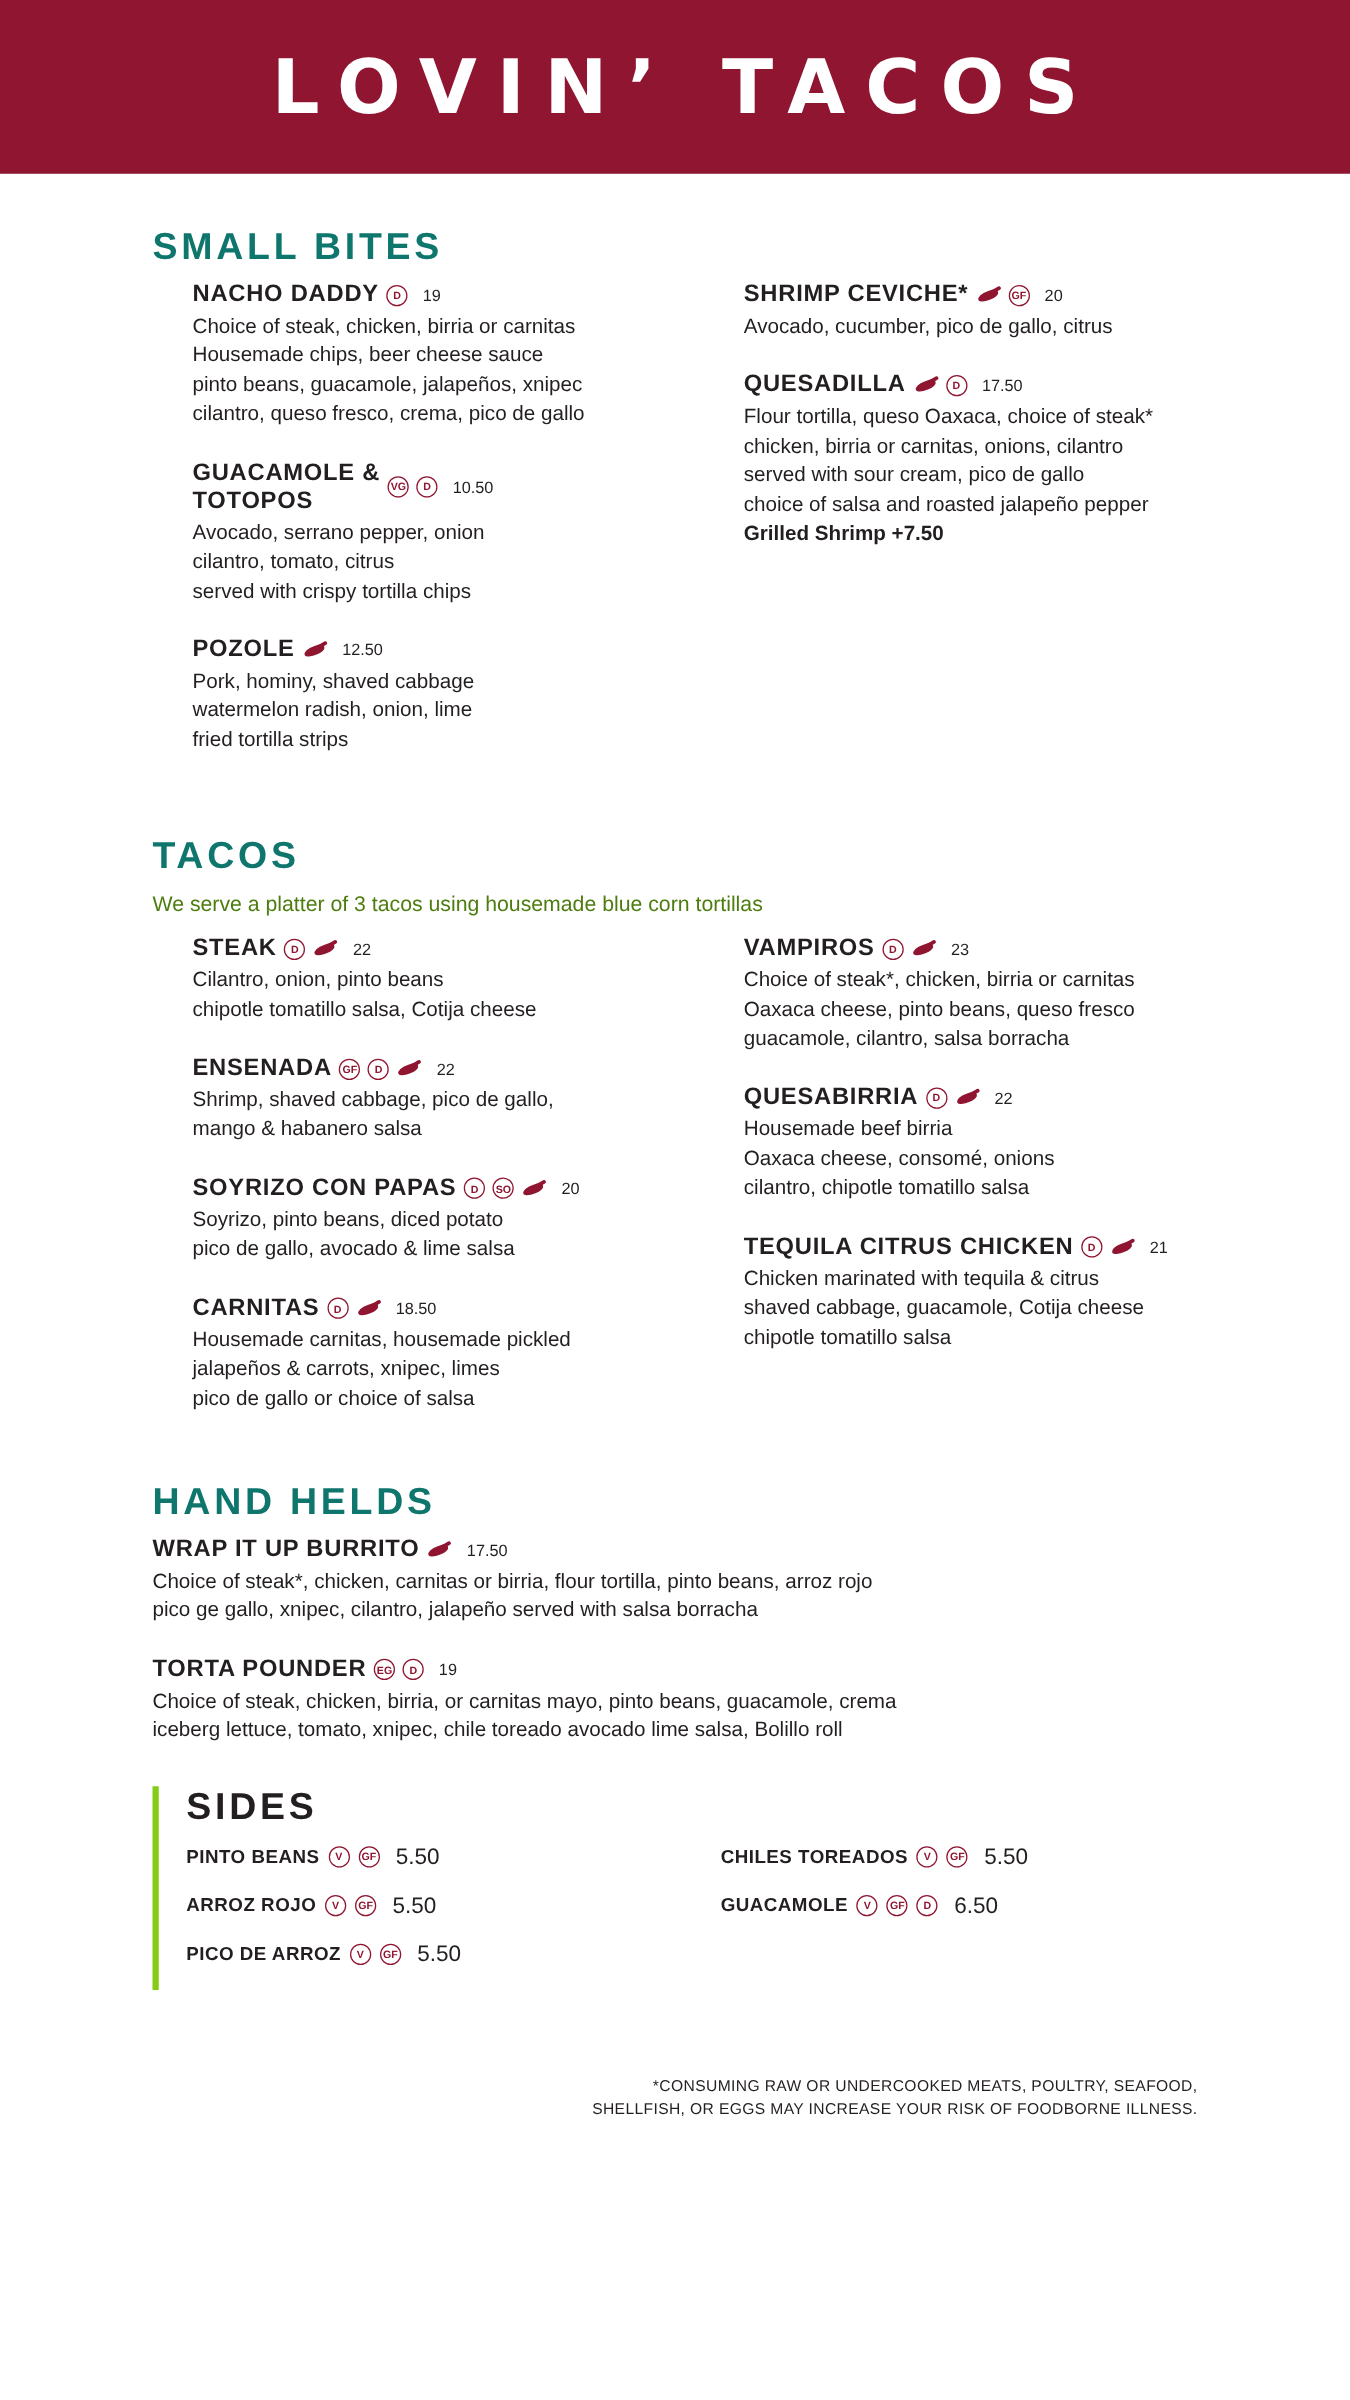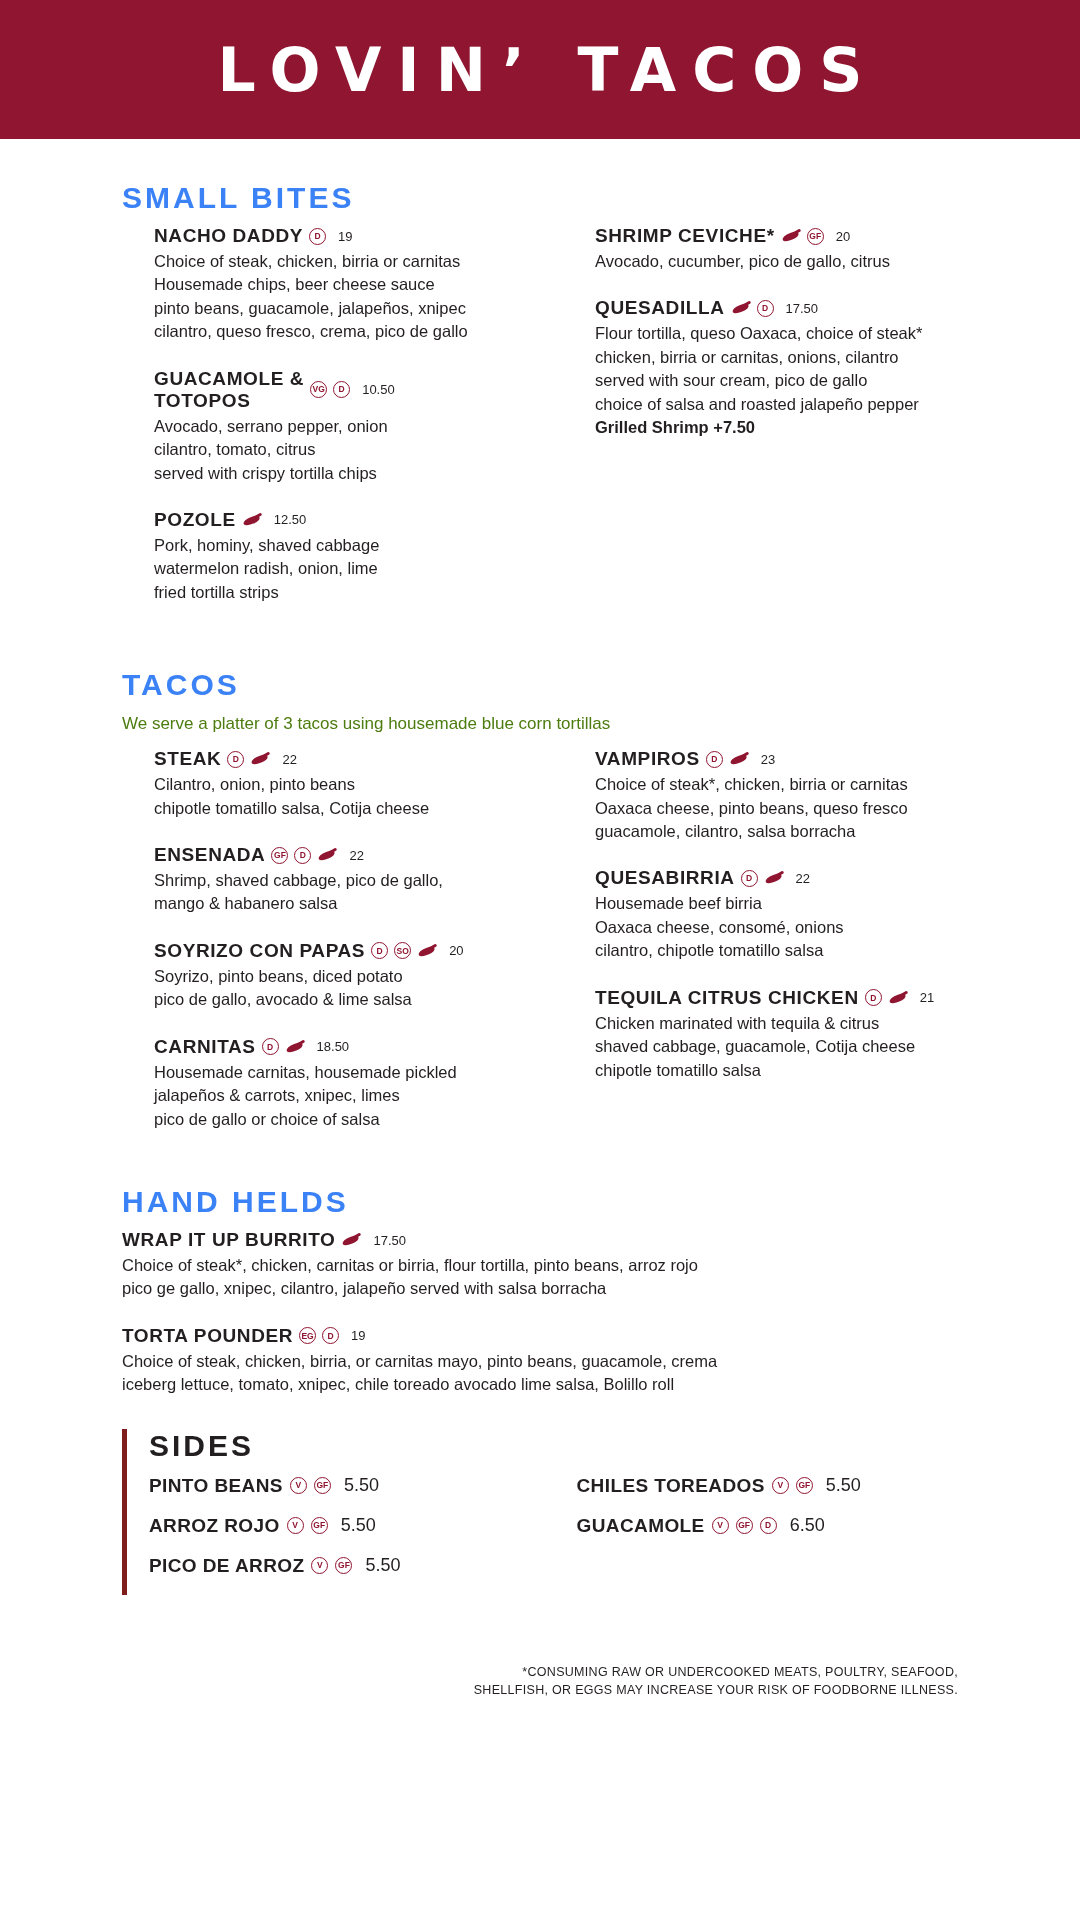--- a/index.html
+++ b/index.html
@@ -40,21 +40,21 @@
   }
 
   .section {
     margin-top: 0;
   }
   .section-title {
     font-size: 30px;
     font-weight: bold;
     letter-spacing: 3px;
     margin: 0 0 10px 0;
-    color: #3b82f6;
+    color: #0f766e;
   }
   .section-note {
     font-size: 17px;
     margin: 12px 0 14px 0;
     color: #4d7c0f;
   }
 
   .cols {
     display: flex;
     gap: 46px;
@@ -141,21 +141,21 @@
     width: 7px;
     height: 3px;
     background: #8f1530;
     border-radius: 2px;
     transform: rotate(-30deg);
   }
 
   
   .sides {
     display: flex;
-    border-left: 5px solid #7f1d1d;
+    border-left: 5px solid #84cc16;
     padding-left: 22px;
     margin-top: 8px;
     flex-direction: column;
   }
   .sides-title {
     font-size: 30px;
     font-weight: bold;
     letter-spacing: 3px;
     margin: 0 0 12px 0;
   }
@@ -166,21 +166,21 @@
   .sides-col {
     width: 50%;
   }
   .side-row {
     display: flex;
     align-items: center;
     gap: 7px;
     margin-bottom: 18px;
   }
   .side-name {
-    font-size: 19px;
+    font-size: 15px;
     font-weight: bold;
     letter-spacing: 0.4px;
   }
   .side-price {
     font-size: 18px;
     font-weight: normal;
     margin-left: 6px;
   }
 
   

